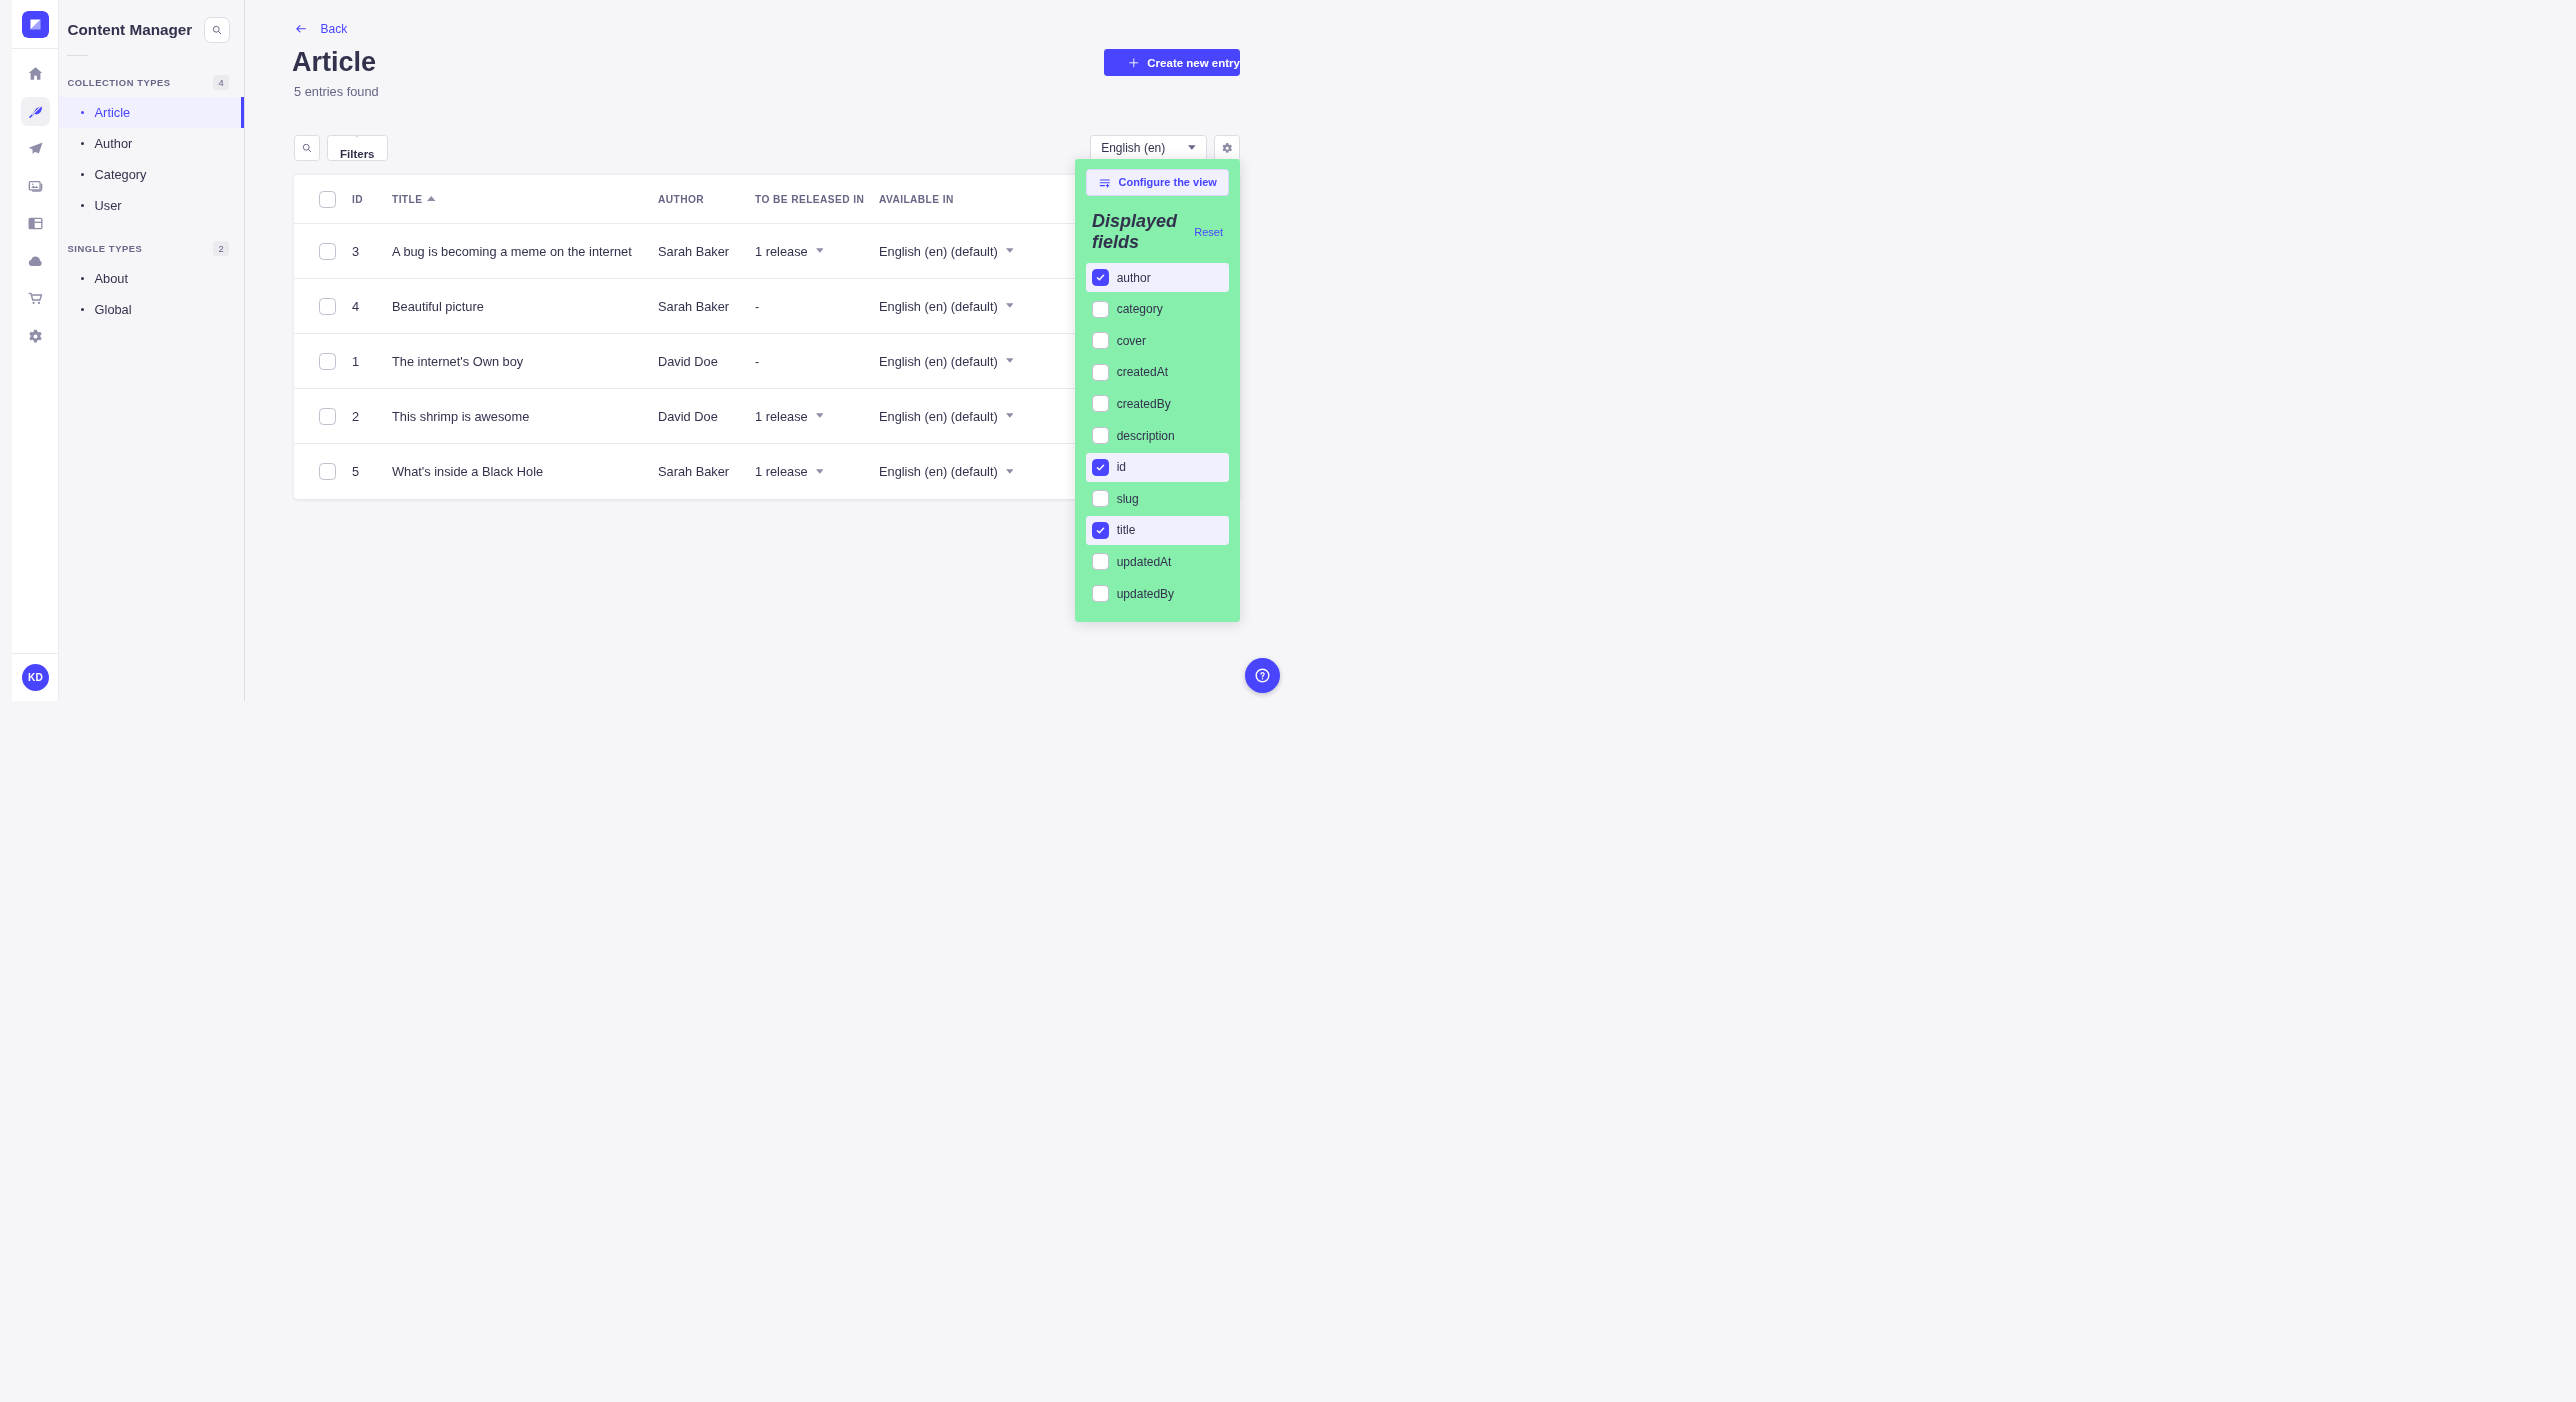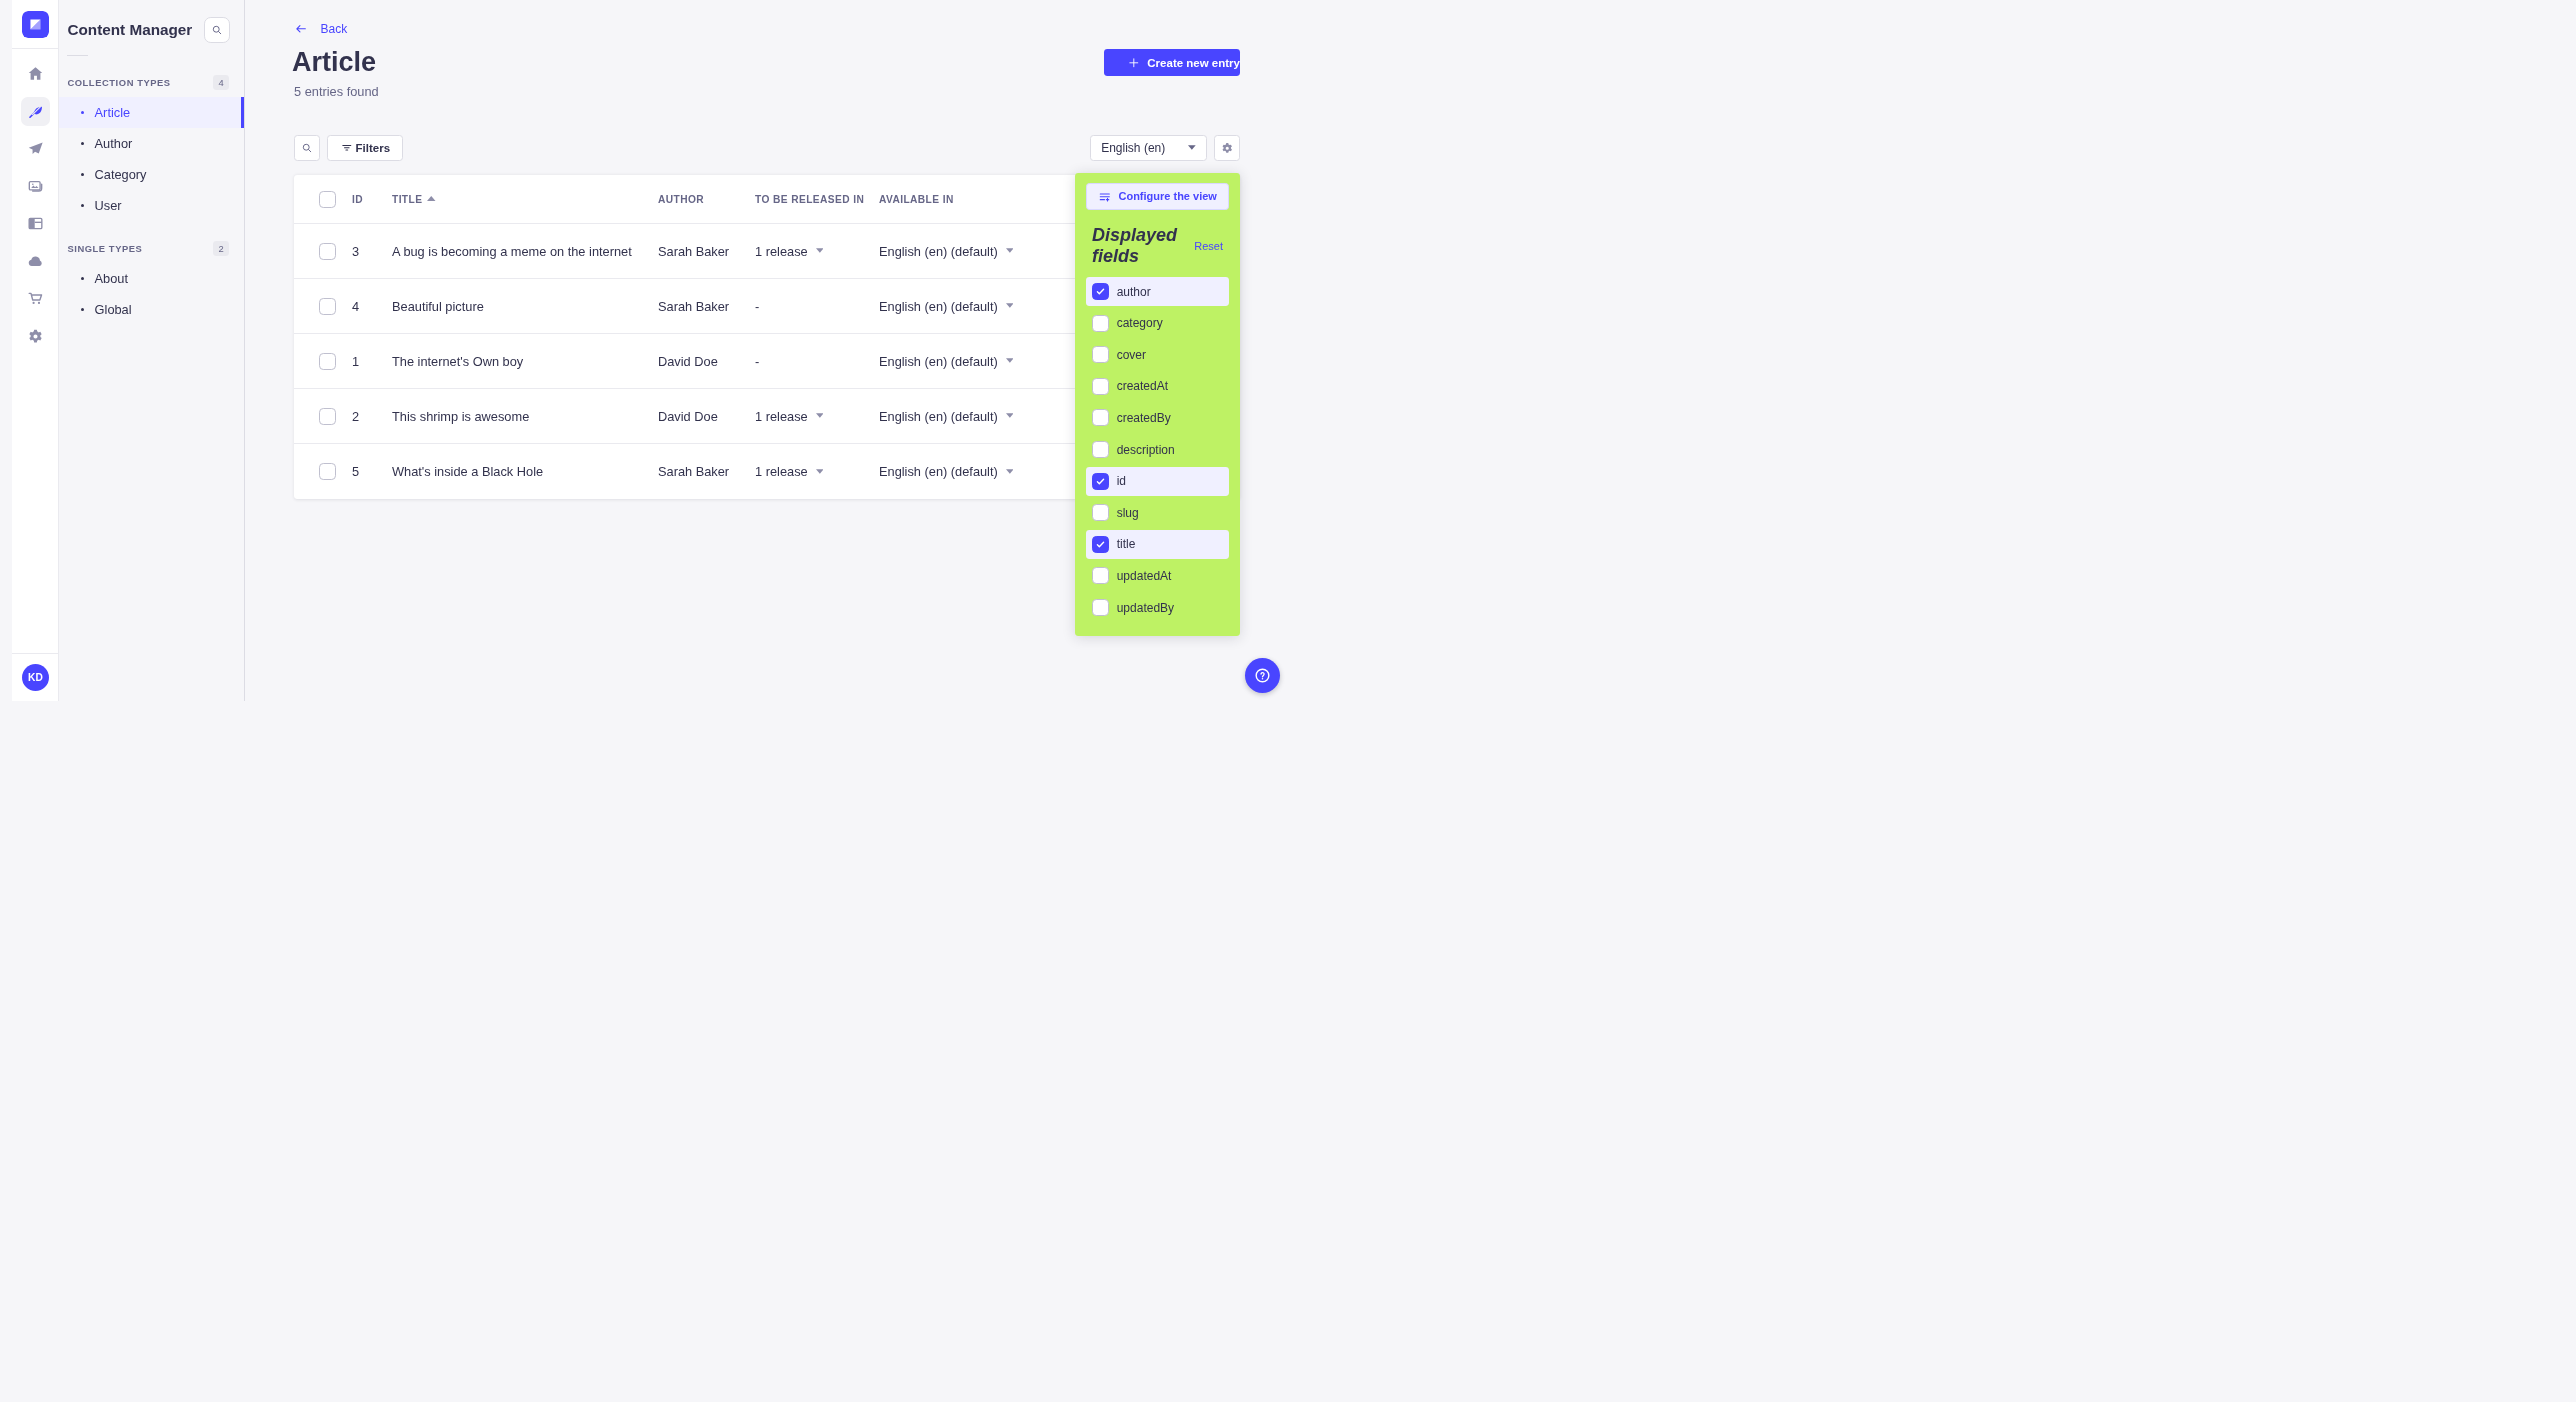--- a/index.html
+++ b/index.html
@@ -81,22 +81,22 @@
   
   .tool-search-btn {
     position:absolute; left:294px; top:135px; width:26.4px; height:25.6px;
     background:#fff; border:0.9px solid #dcdce4; border-radius:3.4px;
     display:flex; align-items:center; justify-content:center; color:#666687; cursor:pointer;
   }
   .tool-search-btn svg { width:13.6px; height:13.6px; }
   .filters-btn {
     position:absolute; left:327px; top:135px; height:25.6px; padding:0 12px;
     background:#fff; border:0.9px solid #dcdce4; border-radius:3.4px;
-    display:flex; align-items:center; gap:2px; color:#32324d;
-    font-family:inherit; font-size:11.5px; font-weight:bold; cursor:pointer;
+    display:flex; align-items:center; gap:10px; color:#32324d;
+    font-family:inherit; font-size:11.5px; font-weight:bold; cursor:pointer;flex-direction:column;
   }
   .filters-btn svg { width:13.6px; height:13.6px; color:#32324d; }
   .locale-select {
     position:absolute; left:1090px; top:135px; width:117px; height:25.6px;
     background:#fff; border:0.9px solid #dcdce4; border-radius:3.4px;
     display:flex; align-items:center; justify-content:space-between; padding:0 10.2px;
     font-size:12px; color:#32324d; cursor:pointer;
   }
   .locale-select .caret { color:#666687; }
   .gear-btn {
@@ -125,22 +125,22 @@
     border:0.9px solid #c0c0cf; cursor:pointer; flex:none;
     display:flex; align-items:center; justify-content:center;
   }
   .checkbox.checked { background:#4945ff; border-color:#4945ff; }
   .checkbox svg { width:11px; height:11px; }
   .cell-flex { display:flex; align-items:center; gap:8px; }
   .caret { width:7.7px; height:5.1px; color:#8e8ea9; flex:none; }
 
   
   .popover {
-    position:absolute; left:1075px; top:173px; width:165px; z-index:10;
-    background:#bef264; border-radius:3.4px; box-shadow:0 1.7px 12.8px rgba(33,33,52,.15);
+    position:absolute; left:1075px; top:159px; width:165px; z-index:10;
+    background:#86efac; border-radius:3.4px; box-shadow:0 1.7px 12.8px rgba(33,33,52,.15);
     padding:10.2px 11px 13.6px 11px;
   }
   .configure-btn {
     width:100%; height:26.4px; background:#f0f0ff; border:0.9px solid #d9d8ff; border-radius:3.4px;
     color:#4945ff; font-family:inherit; font-size:11px; font-weight:bold;
     display:flex; align-items:center; justify-content:center; gap:6.8px; cursor:pointer;
   }
   .configure-btn svg { width:13.6px; height:13.6px; }
   .fields-head { display:flex; align-items:center; justify-content:space-between; padding:15.3px 6px 10.2px 6px; }
   .fields-title { font-size:18px; font-weight:bold; color:#32324d;font-style:italic; }

